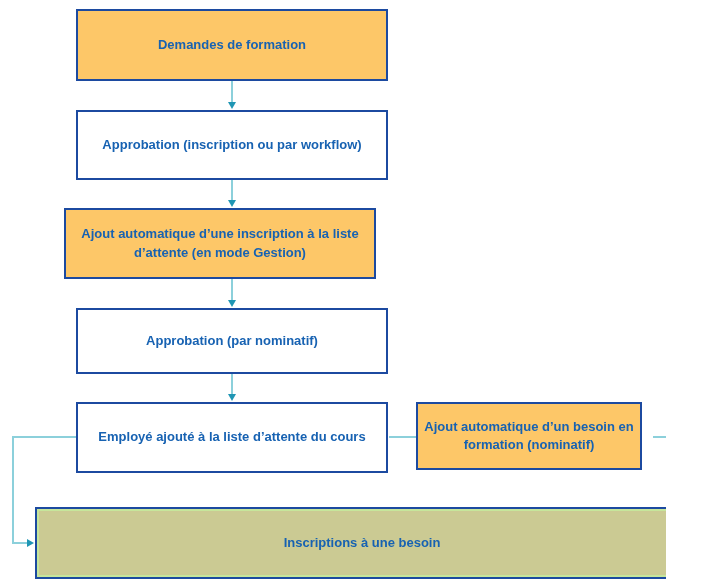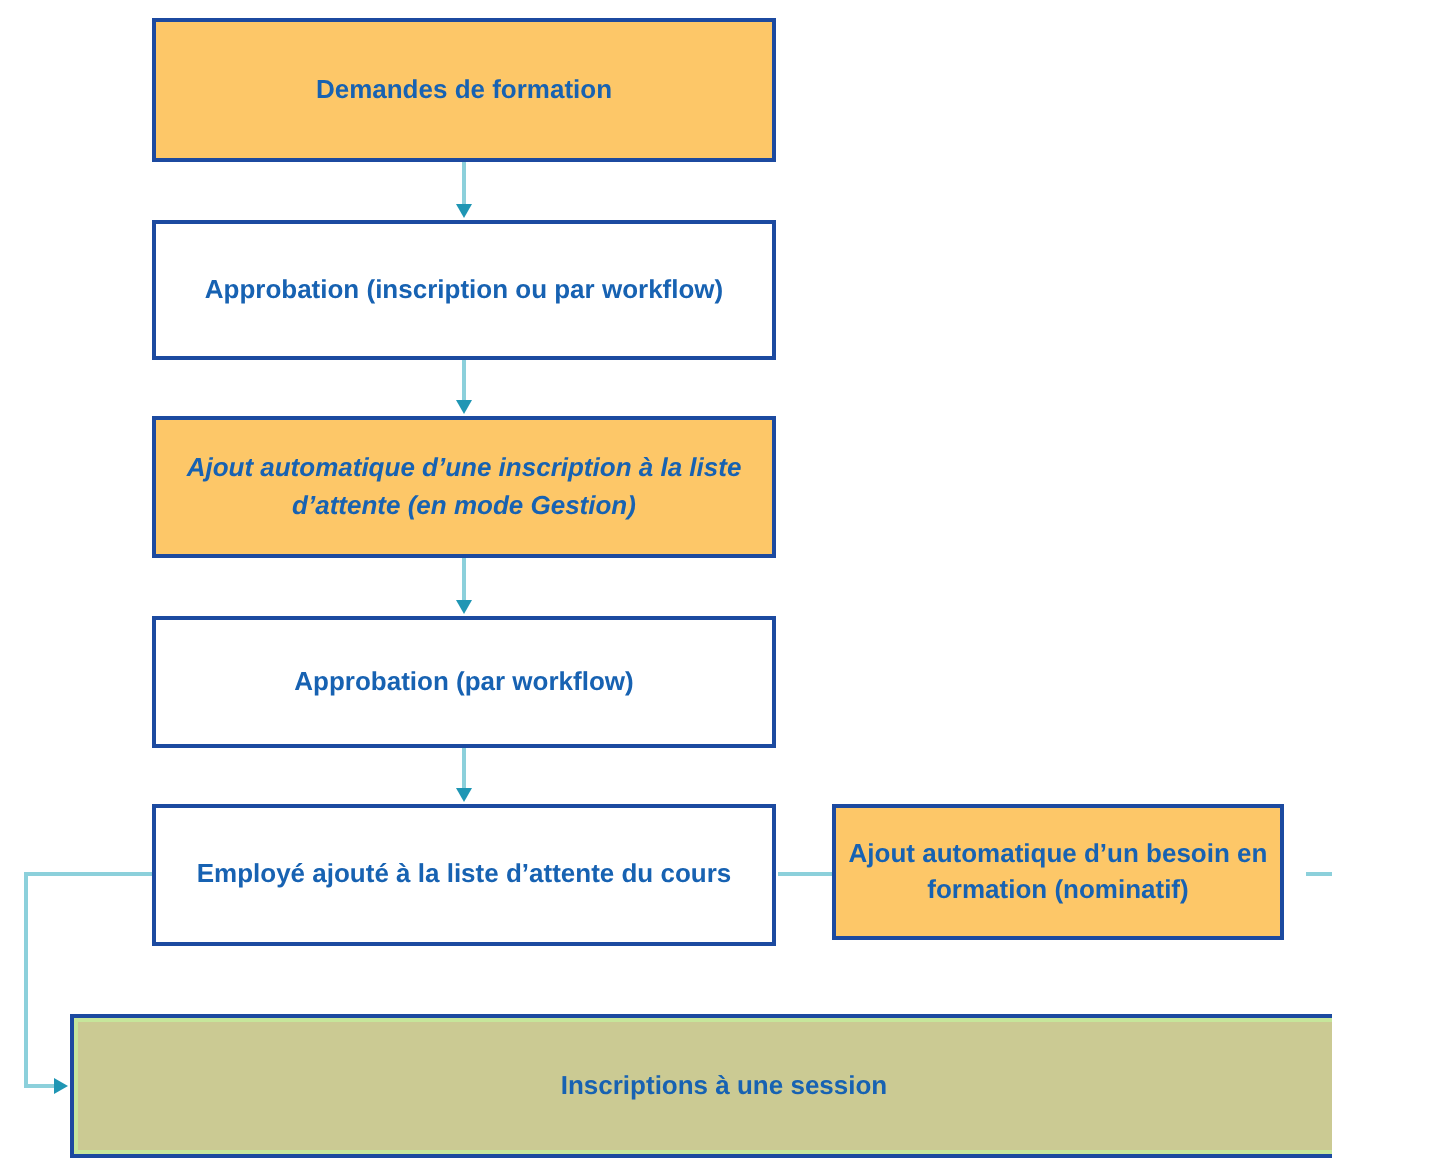--- a/index.html
+++ b/index.html
@@ -55,21 +55,21 @@
     line-height: 1.4;
     color: var(--node-text);
     padding: 0 8px;
   }
   .node--highlight { background: var(--highlight-fill); }
   .node--plain     { background: var(--plain-fill); }
   .node--final     { background: var(--final-fill); box-shadow: inset 0 0 0 2px var(--final-inner-outline); }
 
   .n-demandes      { left: 76px;  top: 9px;   width: 312px; height: 72px; }
   .n-approb-auto   { left: 76px;  top: 110px; width: 312px; height: 70px; }
-  .n-ajout-inscr   { left: 76px;  top: 208px; width: 312px; height: 71px; padding: 0 5px; font-style: italic; }
+  .n-ajout-inscr   { left: 64px;  top: 208px; width: 312px; height: 71px; padding: 0 5px; }
   .n-approb-wf     { left: 76px;  top: 308px; width: 312px; height: 66px; }
   .n-employe       { left: 76px;  top: 402px; width: 312px; height: 71px; }
   .n-ajout-besoin  { left: 416px; top: 402px; width: 226px; height: 68px; padding: 0 2px; }
   .n-inscriptions  { left: 35px;  top: 507px; width: 654px; height: 72px; }
 </style>
 </head>
 <body>
 
 <div class="canvas">
 
@@ -114,28 +114,28 @@
 
   <div class="node node--plain n-approb-auto">
     <span>Approbation (inscription ou par workflow)</span>
   </div>
 
   <div class="node node--highlight n-ajout-inscr">
     <span>Ajout automatique d’une inscription à la liste d’attente (en mode Gestion)</span>
   </div>
 
   <div class="node node--plain n-approb-wf">
-    <span>Approbation (par workflow)</span>
+    <span>Approbation (par nominatif)</span>
   </div>
 
   <div class="node node--plain n-employe">
     <span>Employé ajouté à la liste d’attente du cours</span>
   </div>
 
   <div class="node node--highlight n-ajout-besoin">
     <span>Ajout automatique d’un besoin en formation (nominatif)</span>
   </div>
 
   <div class="node node--final n-inscriptions">
-    <span>Inscriptions à une session</span>
+    <span>Inscriptions à une besoin</span>
   </div>
 
 </div>
 
 </body></html>

